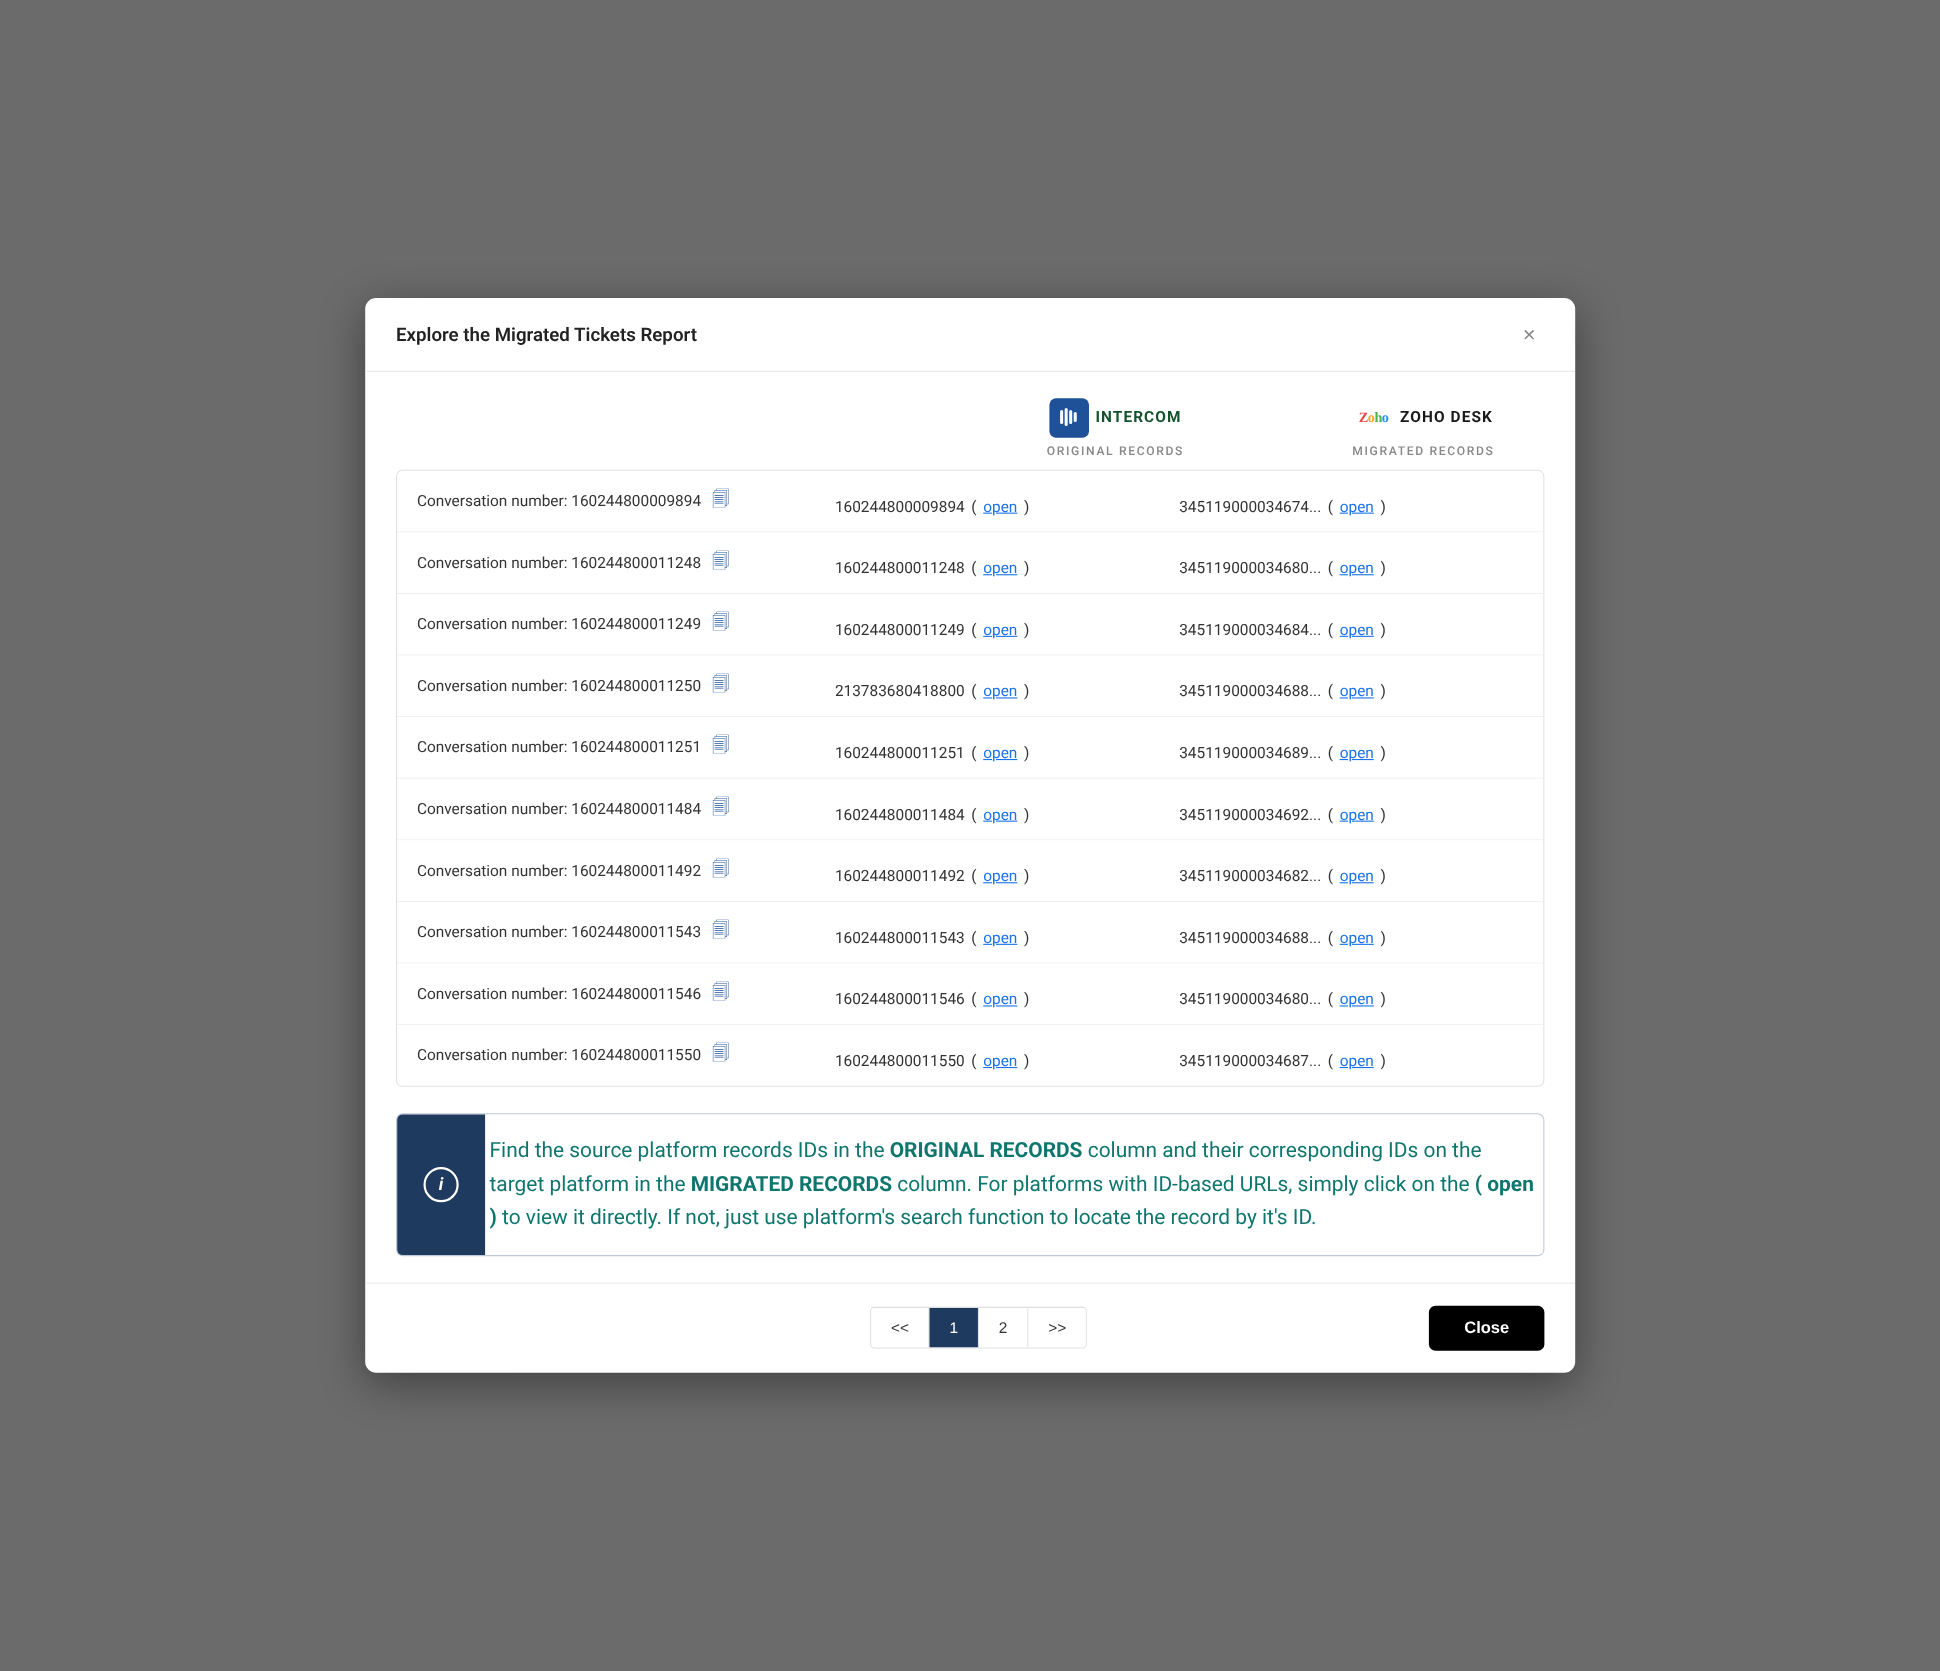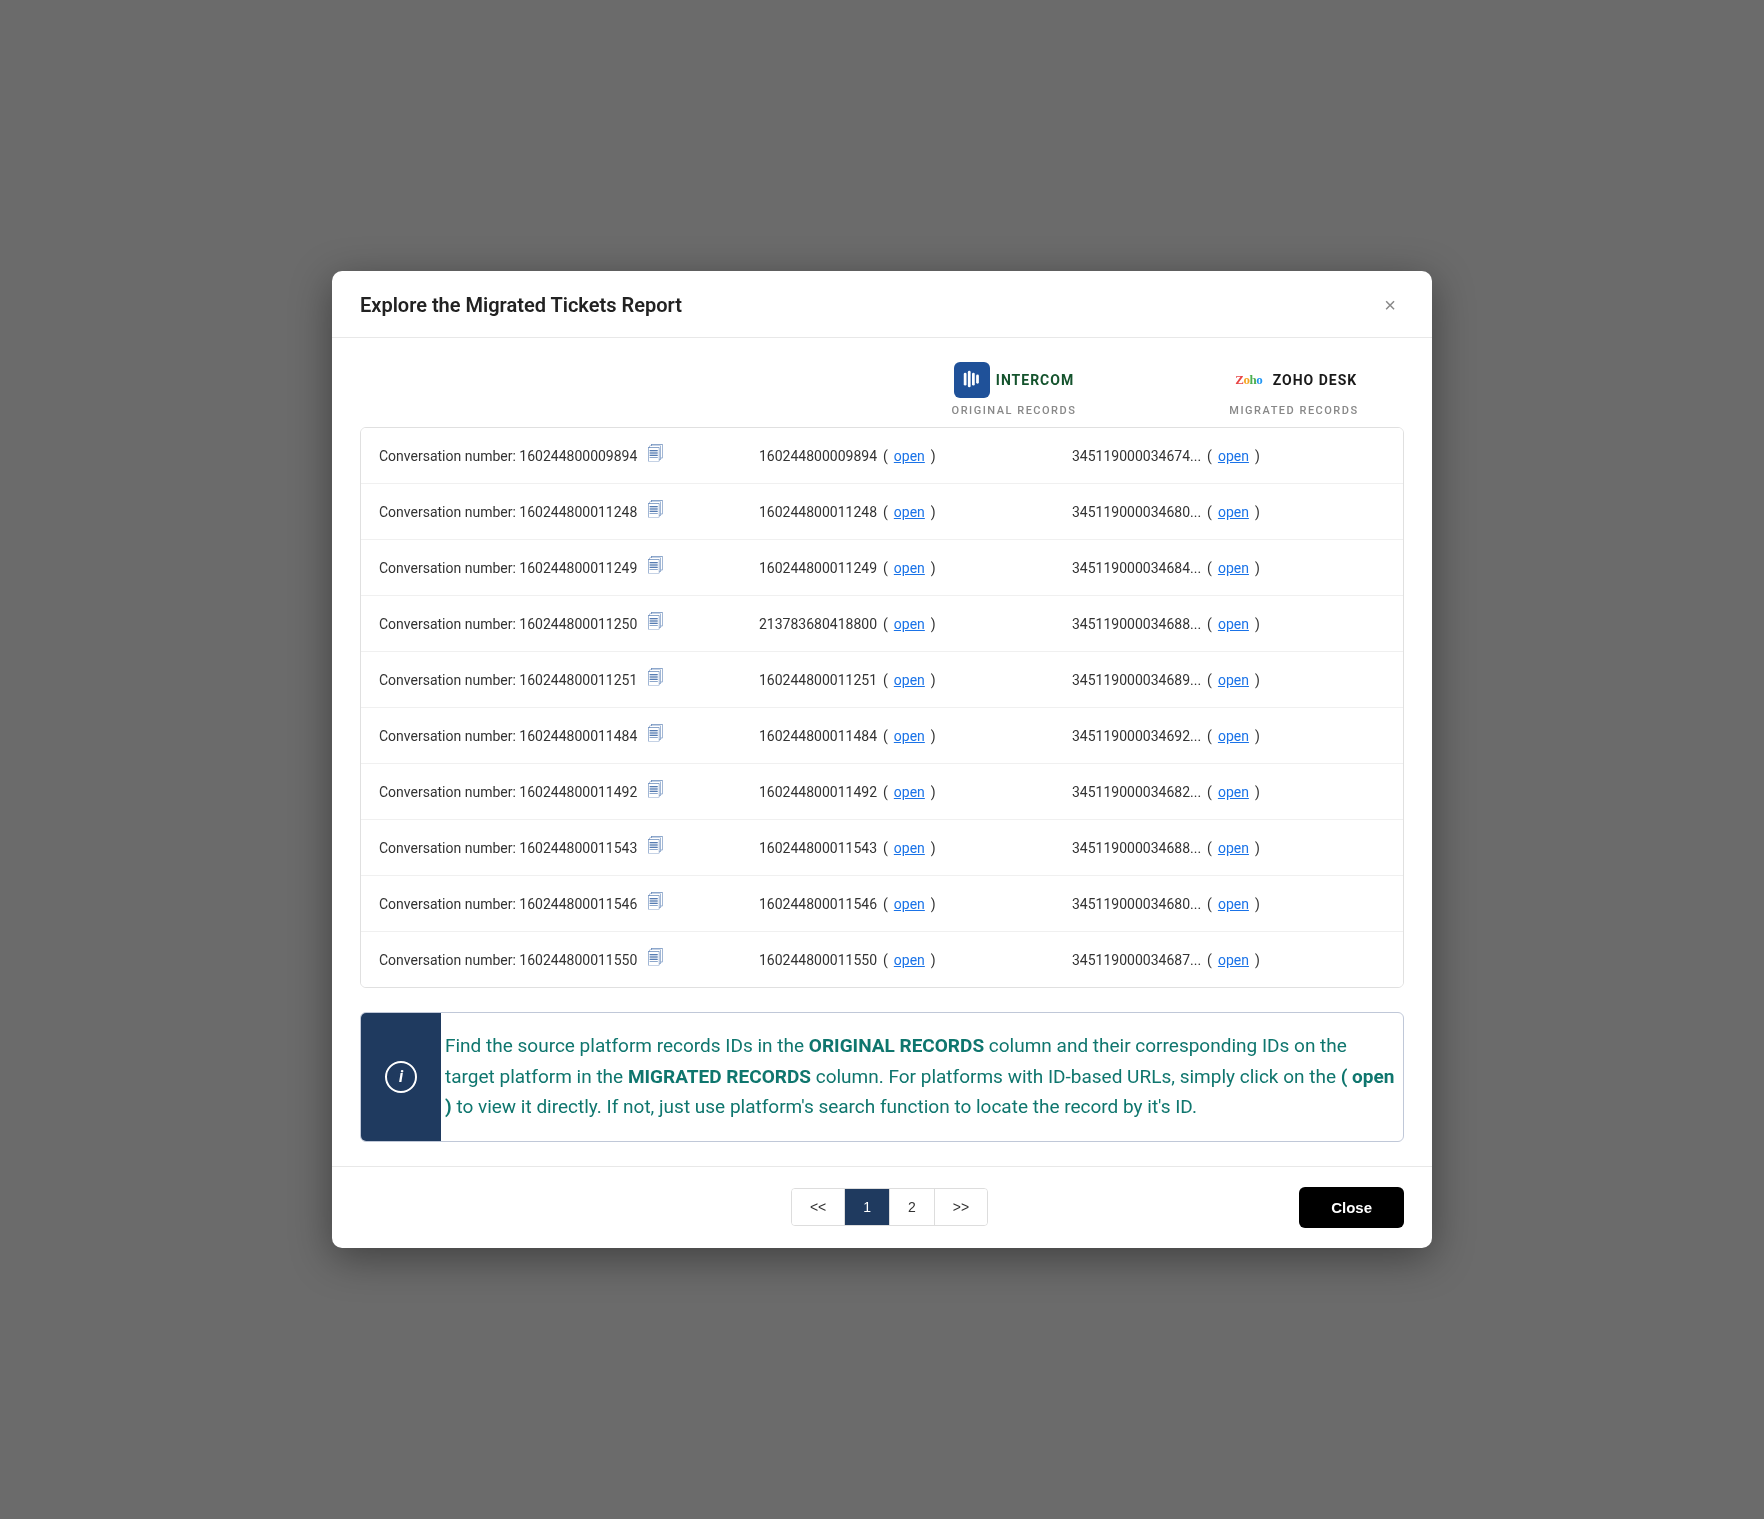--- a/index.html
+++ b/index.html
@@ -20,21 +20,21 @@
       overflow: hidden;
     }
     .modal-header {
       display: flex;
       align-items: center;
       justify-content: space-between;
       padding: 20px 28px 18px;
       border-bottom: 1px solid #e8e8e8;
     }
     .modal-title {
-      font-size: 20px;
+      font-size: 17px;
       font-weight: 600;
       color: #222;
     }
     .close-btn {
       background: none;
       border: none;
       font-size: 20px;
       color: #888;
       cursor: pointer;
       line-height: 1;
@@ -116,21 +116,21 @@
       font-weight: 500;
     }
     
     .records-table {
       border: 1px solid #e0e0e0;
       border-radius: 6px;
       overflow: hidden;
     }
     .table-row {
       display: flex;
-      align-items: center;
+      align-items: flex-end;
       padding: 14px 18px;
       border-bottom: 1px solid #f0f0f0;
       background: white;
     }
     .table-row:last-child {
       border-bottom: none;
     }
     .row-label {
       flex: 0 0 380px;
       display: flex;

